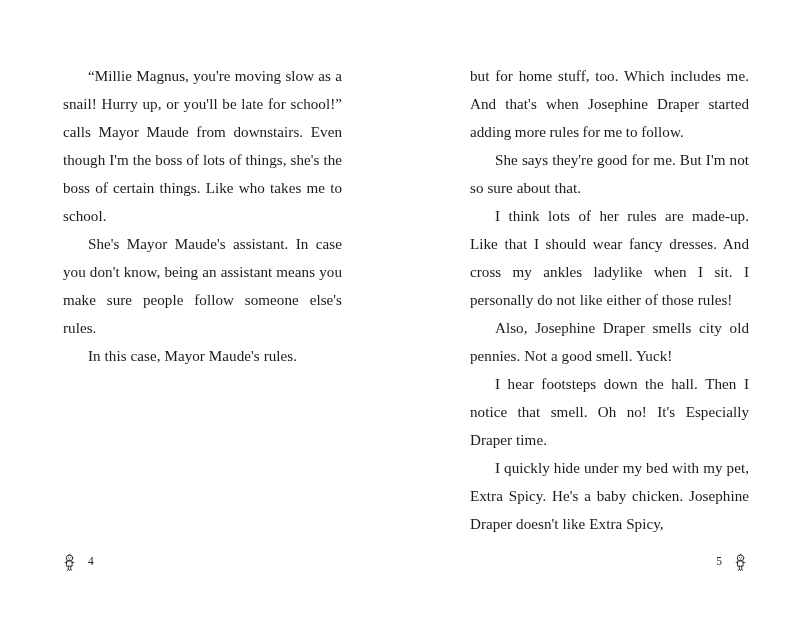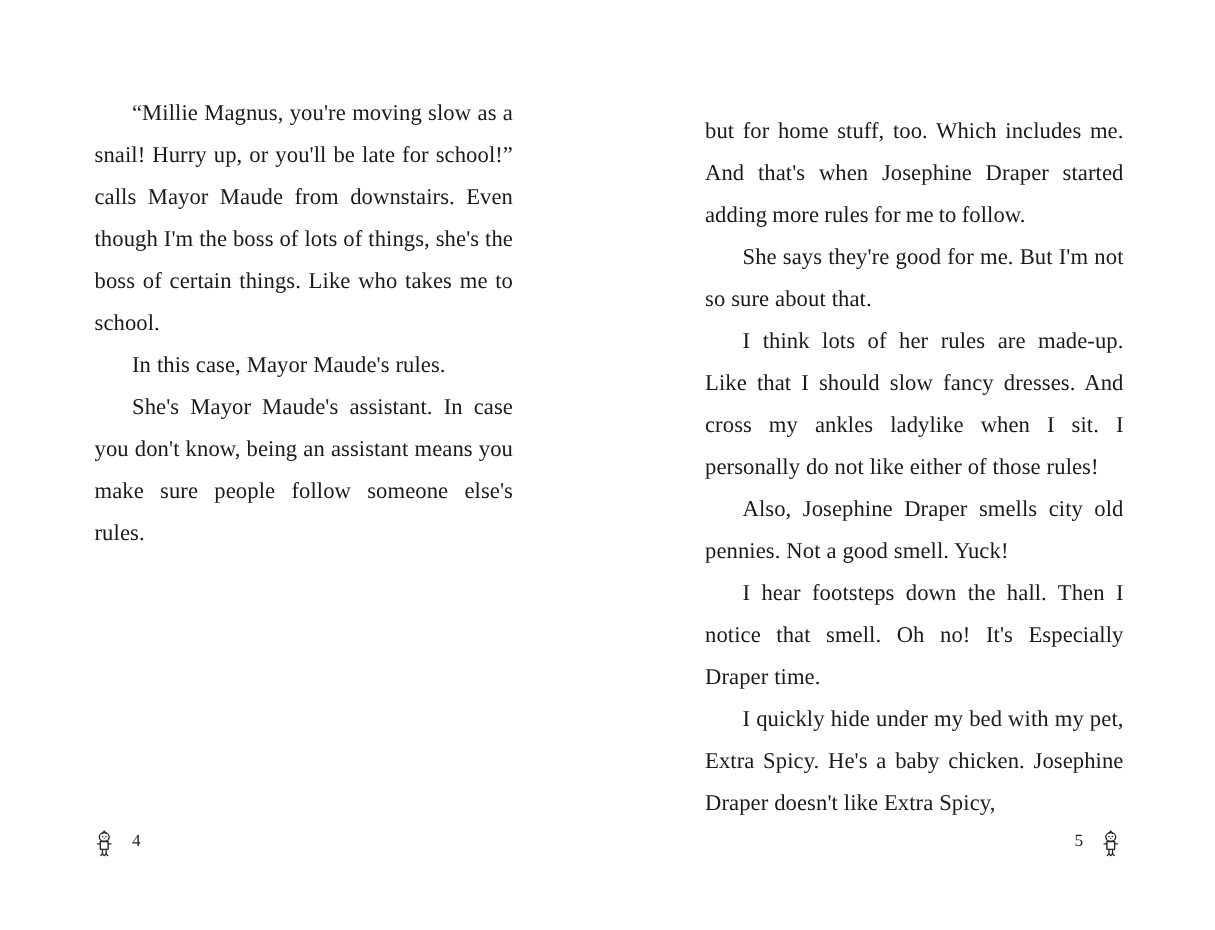--- a/index.html
+++ b/index.html
@@ -44,21 +44,21 @@
     line-height: 28px;
     text-align: justify;
     text-justify: inter-word;
     text-indent: 25px;
     letter-spacing: 0.05px;
     word-spacing: 0.1px;
     -webkit-hyphens: none;
     hyphens: none;
   }
   
-  .para.cont { text-indent: 0; margin-top: 12px; }
+  .para.cont { text-indent: 0; }
 
   
   .page-right .para.cont { word-spacing: -0.35px; }
 
   
   .folio {
     position: absolute;
     bottom: 48px;
     height: 20px;
     display: flex;
@@ -83,22 +83,22 @@
 </style>
 </head>
 <body>
 
 <div class="spread">
 
   <div class="page page-left">
 
     <div class="textblock">
       <p class="para">“Millie Magnus, you're moving slow as a snail! Hurry up, or you'll be late for school!” calls Mayor Maude from downstairs. Even though I'm the boss of lots of things, she's the boss of certain things. Like who takes me to school.</p>
+      <p class="para">She's Mayor Maude's assistant. In case you don't know, being an assistant means you make sure people follow someone else's rules.</p>
       <p class="para">In this case, Mayor Maude's rules.</p>
-      <p class="para">She's Mayor Maude's assistant. In case you don't know, being an assistant means you make sure people follow someone else's rules.</p>
     </div>
 
     <div class="folio">
       <span class="chick-icon">
         <svg viewBox="0 0 15 19" width="15" height="19" aria-hidden="true">
           <g fill="none" stroke="#262626" stroke-width="0.9" stroke-linecap="round" stroke-linejoin="round">
             <path d="M7.5 1.2 L6.3 2.6 M7.5 1.2 L8.7 2.6"></path>
             <ellipse cx="7.5" cy="5.0" rx="3.3" ry="2.9"></ellipse>
             <circle cx="6.4" cy="4.7" r="0.55" fill="#262626" stroke="none"></circle>
             <circle cx="8.6" cy="4.7" r="0.55" fill="#262626" stroke="none"></circle>
@@ -113,21 +113,21 @@
       <span class="folio-num">4</span>
     </div>
 
   </div>
 
   <div class="page page-right">
 
     <div class="textblock">
       <p class="para cont">but for home stuff, too. Which includes me. And that's when Josephine Draper started adding more rules for me to follow.</p>
       <p class="para">She says they're good for me. But I'm not so sure about that.</p>
-      <p class="para">I think lots of her rules are made-up. Like that I should slow fancy dresses. And cross my ankles ladylike when I sit. I personally do not like either of those rules!</p>
+      <p class="para">I think lots of her rules are made-up. Like that I should wear fancy dresses. And cross my ankles ladylike when I sit. I personally do not like either of those rules!</p>
       <p class="para">Also, Josephine Draper smells city old pennies. Not a good smell. Yuck!</p>
       <p class="para">I hear footsteps down the hall. Then I notice that smell. Oh no! It's Especially Draper time.</p>
       <p class="para">I quickly hide under my bed with my pet, Extra Spicy. He's a baby chicken. Josephine Draper doesn't like Extra Spicy,</p>
     </div>
 
     <div class="folio">
       <span class="folio-num">5</span>
       <span class="chick-icon">
         <svg viewBox="0 0 15 19" width="15" height="19" aria-hidden="true">
           <g fill="none" stroke="#262626" stroke-width="0.9" stroke-linecap="round" stroke-linejoin="round">

